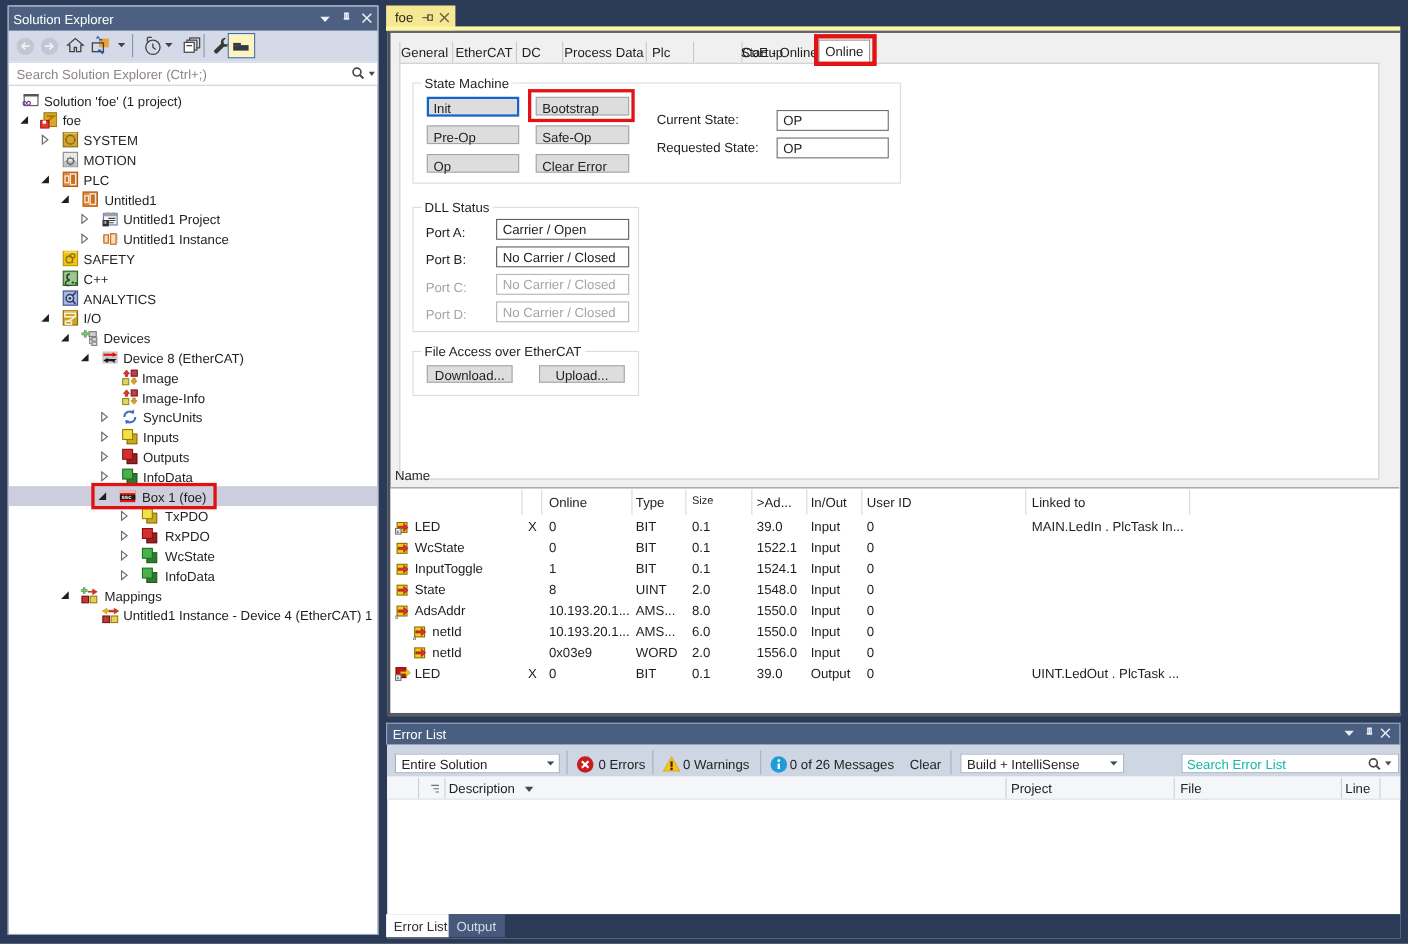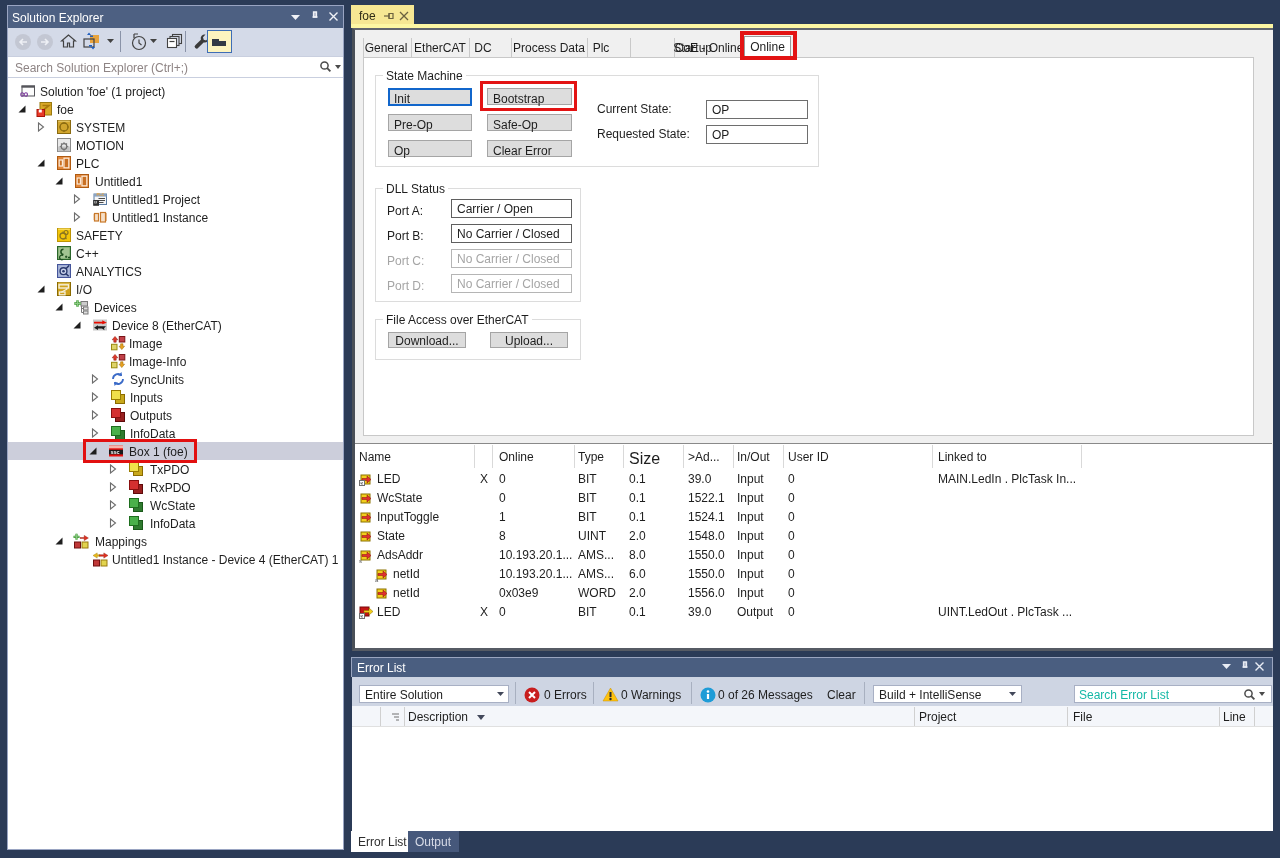--- a/index.html
+++ b/index.html
@@ -397,24 +397,24 @@
 <div class="ab" style="left:355px;top:443px;width:917px;height:205px;background:#fff;border-top:1px solid #898989"></div>
 <div class="ab" style="left:474px;top:445px;width:1px;height:23px;background:#d9d9d9"></div>
 <div class="ab" style="left:492px;top:445px;width:1px;height:23px;background:#d9d9d9"></div>
 <div class="ab" style="left:574px;top:445px;width:1px;height:23px;background:#d9d9d9"></div>
 <div class="ab" style="left:623px;top:445px;width:1px;height:23px;background:#d9d9d9"></div>
 <div class="ab" style="left:683px;top:445px;width:1px;height:23px;background:#d9d9d9"></div>
 <div class="ab" style="left:733px;top:445px;width:1px;height:23px;background:#d9d9d9"></div>
 <div class="ab" style="left:783px;top:445px;width:1px;height:23px;background:#d9d9d9"></div>
 <div class="ab" style="left:932px;top:445px;width:1px;height:23px;background:#d9d9d9"></div>
 <div class="ab" style="left:1081px;top:445px;width:1px;height:23px;background:#d9d9d9"></div>
-<div class="tx" style="left:359px;top:451px;font-size:12px">Name</div>
+<div class="tx" style="left:359px;top:426px;font-size:12px">Name</div>
 <div class="tx" style="left:499px;top:451px;font-size:12px">Online</div>
 <div class="tx" style="left:578px;top:451px;font-size:12px">Type</div>
-<div class="tx" style="left:629px;top:451px;font-size:16px">Size</div>
+<div class="tx" style="left:629px;top:451px;font-size:10px">Size</div>
 <div class="tx" style="left:688px;top:451px;font-size:12px">&gt;Ad...</div>
 <div class="tx" style="left:737px;top:451px;font-size:12px">In/Out</div>
 <div class="tx" style="left:788px;top:451px;font-size:12px">User ID</div>
 <div class="tx" style="left:938px;top:451px;font-size:12px">Linked to</div>
 <svg style="left:359px;top:471px" width="16" height="16">
     <rect x="2" y="4" width="9" height="9" fill="#f2ce1c" stroke="#8a7000"></rect>
     <path d="M3 7.5h5V5l4 3.5L8 12V9.5H3z" fill="#e03030" stroke="#8a0f0f" stroke-width="0.5"></path>
     <rect x="0.5" y="9.5" width="5" height="5" fill="#fff" stroke="#707070"></rect>
     <path d="M2 13l2-2m-2 0v2h2" stroke="#707070" stroke-width="0.8" fill="none"></path>
   </svg>

